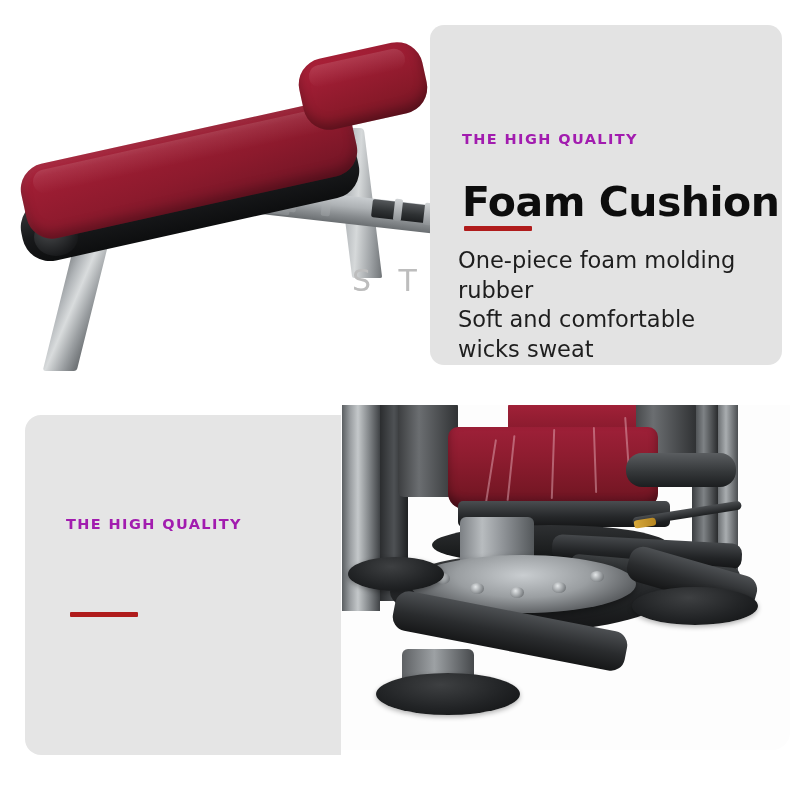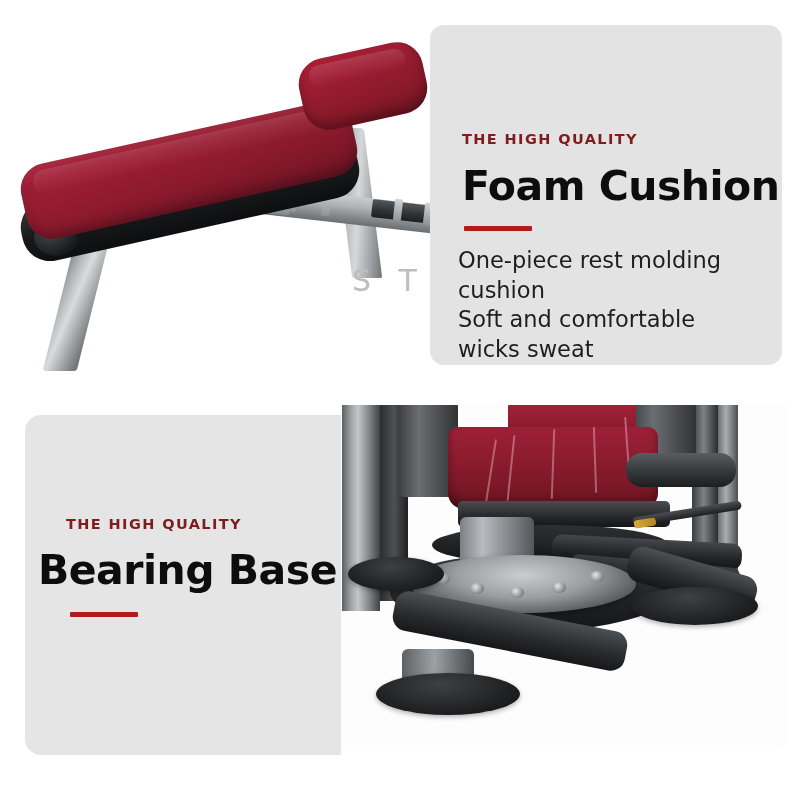--- a/index.html
+++ b/index.html
@@ -395,21 +395,21 @@
     background: #e5e5e5;
     border-radius: 16px 0 0 16px;
   }
 
   
   .eyebrow {
     position: absolute;
     font-size: 14.5px;
     font-weight: bold;
     letter-spacing: 1.4px;
-    color: #7f1d1d;
+    color: #a21caf;
     white-space: nowrap;
   }
   .headline {
     position: absolute;
     font-size: 41px;
     font-weight: bold;
     color: #0d0d0d;
     letter-spacing: -0.5px;
     white-space: nowrap;
     line-height: 1;
@@ -423,21 +423,21 @@
   .body-copy {
     position: absolute;
     font-size: 22.5px;
     color: #1e1e1e;
     line-height: 1.32;
     white-space: pre-line;
   }
 
   
   .t-eyebrow  { left: 462px; top: 131px; }
-  .t-headline { left: 462px; top: 166px; }
+  .t-headline { left: 462px; top: 182px; }
   .t-rule     { left: 464px; top: 226px; width: 68px; }
   .t-body     { left: 458px; top: 246px; width: 320px; }
 
   
   .b-eyebrow  { left: 66px; top: 118px; }
   .b-headline { left: 38px; top: 152px; }
   .b-rule     { left: 70px; top: 214px; width: 68px; }
   .b-body     { left: 38px; top: 230px; width: 300px; }
 </style>
 </head>
@@ -468,21 +468,21 @@
     </div>
 
     <div class="card-top"></div>
 
     <div class="eyebrow t-eyebrow">THE HIGH QUALITY</div>
 
     <div class="headline t-headline">Foam Cushion</div>
 
     <div class="accent-rule t-rule"></div>
 
-    <div class="body-copy t-body">One-piece rest molding cushion
+    <div class="body-copy t-body">One-piece foam molding rubber
 Soft and comfortable
 wicks sweat</div>
   </div>
 
   <div class="section-bottom">
 
     <div class="photo-base">
       <div class="base-stage">
         <div class="post p1"></div>
         <div class="post p2"></div>
@@ -518,19 +518,18 @@
         <div class="leg-bar front"></div>
         <div class="leg-collar"></div>
         <div class="foot f1"></div>
       </div>
     </div>
 
     <div class="card-bottom"></div>
 
     <div class="eyebrow b-eyebrow">THE HIGH QUALITY</div>
 
-    <div class="headline b-headline">Bearing Base</div>
 
     <div class="accent-rule b-rule"></div>
 
   </div>
 
 </div>
 
 </body></html>

